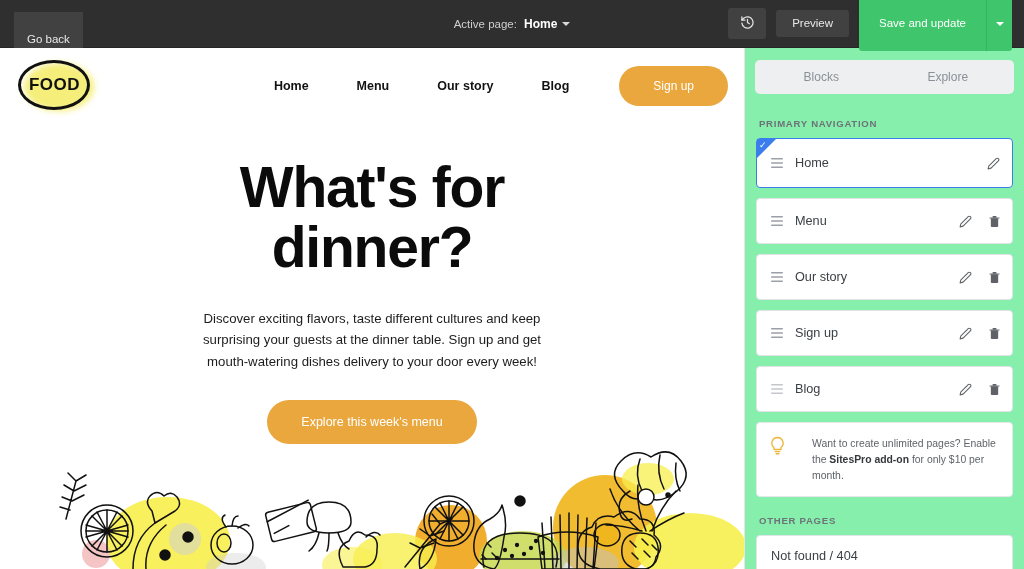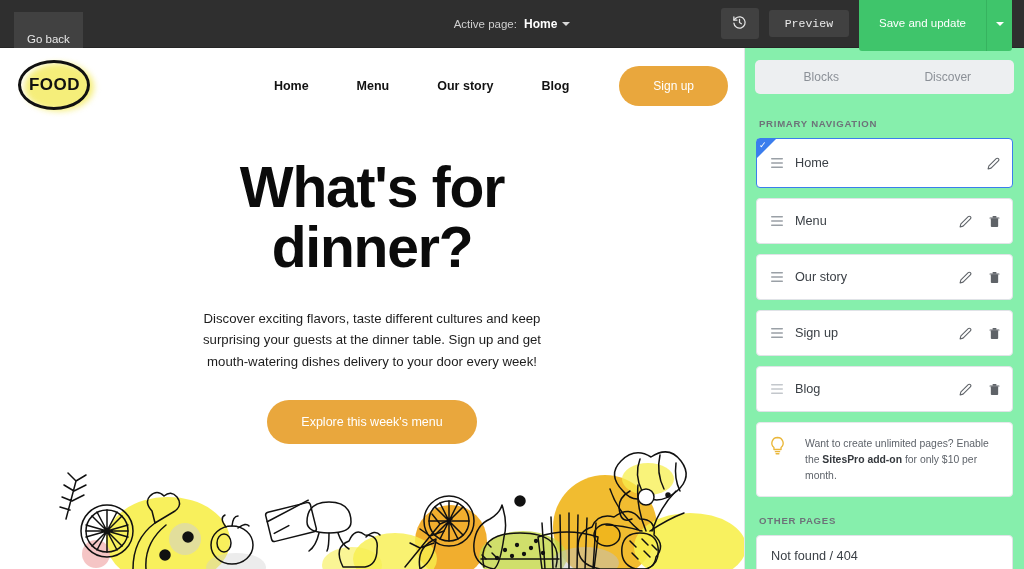--- a/index.html
+++ b/index.html
@@ -50,21 +50,21 @@
   }
   .icon-btn {
     width: 38px; height: 31px;
     background: #414141; border: none; border-radius: 3px;
     display: flex; align-items: center; justify-content: center;
     cursor: pointer;
   }
   .preview-btn {
     background: #414141; color: #e9e9e9;
     font-size: 11.5px; border: none; border-radius: 3px;
-    padding: 8px 16px; cursor: pointer; line-height: 1; font-family: Liberation Mono, monospace;
+    padding: 8px 16px; cursor: pointer; line-height: 1;
   }
   .save-group { display: flex; border-radius: 3px; overflow: hidden; }
   .save-btn {
     background: #3fc56b; color: #fff;
     font-size: 11.5px; border: none;
     padding: 22px 20px; cursor: pointer; line-height: 1;
   }
   .save-caret-btn {
     background: #3fc56b; border: none; border-left: 1px solid #36b35f;
     width: 26px; display: flex; align-items: center; justify-content: center;
@@ -190,21 +190,21 @@
     font-size: 9px; color: #ffffff; line-height: 12px;
   }
   .drag-handle { margin-right: 12px; display: flex; cursor: grab; }
   .page-label { font-size: 12.7px; color: #3b4046; }
   .card-actions { margin-left: auto; display: flex; align-items: center; gap: 17px; }
   .act-btn { background: none; border: none; padding: 0; cursor: pointer; display: flex; }
 
   .promo {
     border: 1px solid #e6e8eb; border-radius: 4px;
     background: #ffffff; padding: 13px 14px 13px 12px;
-    display: flex; gap: 19px; align-items: flex-start;
+    display: flex; gap: 26px; align-items: flex-start;
     margin-top: 3px; margin-bottom: 18px;
   }
   .promo-text { font-size: 10.4px; color: #5e636a; line-height: 1.52; }
   .promo-text b { color: #34383d; }
 
   .other-card {
     background: #ffffff; border: 1px solid #e0e3e7; border-radius: 4px;
     height: 42px; margin-bottom: 10px;
     display: flex; align-items: center; padding: 0 14px;
     cursor: pointer;
@@ -357,21 +357,21 @@
           <path d="M420 150 q-4 -22 16 -30 q-2 22 -16 30z"></path>
         </g>
       </svg>
     </div>
 
     <div class="panel">
 
       <div class="tabs-wrap">
         <div class="tabs">
           <div class="tab">Blocks</div>
-          <div class="tab">Discover</div>
+          <div class="tab">Explore</div>
         </div>
       </div>
 
       <div class="panel-scroll">
 
         <div class="section-title">PRIMARY NAVIGATION</div>
 
         <div class="page-card active">
           <span class="corner-check"></span>
           <span class="corner-check-glyph">✓</span>

